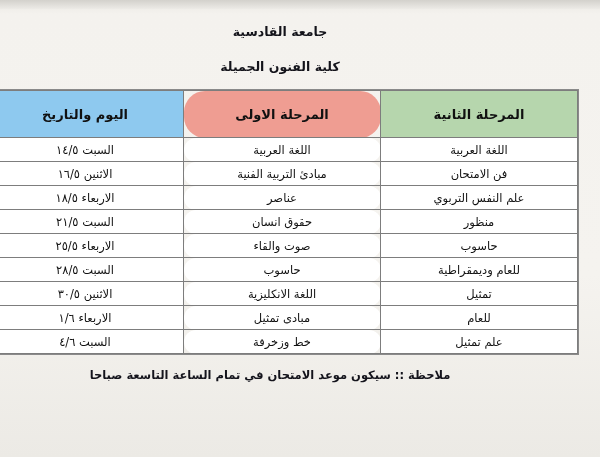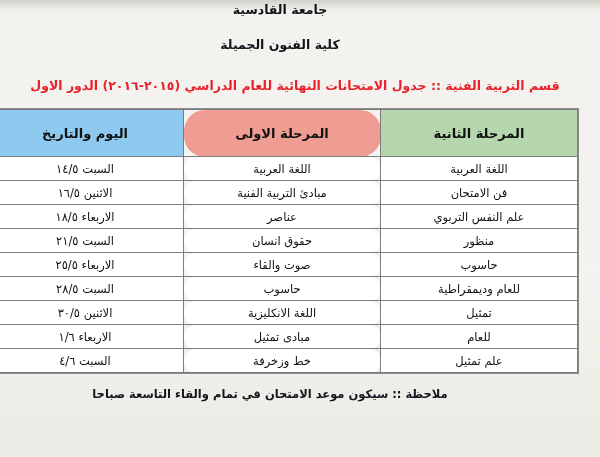--- a/index.html
+++ b/index.html
@@ -34,21 +34,21 @@
     position: relative;
     padding: 0 22px;
   }
   .hdr {
     text-align: center;
     color: #13131a;
     font-size: 12.5px;
     font-weight: bold;
     letter-spacing: .2px;
   }
-  .hdr1 { margin-top: 2px; padding-right: 40px; }
+  .hdr1 { margin-top: 24px; padding-right: 40px; }
   .hdr2 { margin-top: 20px; padding-right: 40px; }
   .title-line {
     margin-top: 26px;
     text-align: center;
     color: #e8212b;
     font-size: 12.5px;
     font-weight: bold;
     white-space: nowrap;
     padding-right: 10px;
   }
@@ -109,21 +109,20 @@
   }
 </style>
 </head>
 <body>
 
 <div class="page">
   <div class="content">
 
     <div class="hdr hdr1">جامعة القادسية</div>
     <div class="hdr hdr2">كلية الفنون الجميلة</div>
-    <div class="title-line">قسم التربية الفنية  ::  جدول الامتحانات النهائية للعام الدراسي (٢٠١٥-٢٠١٦) الدور الاول</div>
 
     <table class="sched">
       <thead>
         <tr>
           <th class="h-stage2">المرحلة الثانية</th>
           <th class="h-stage1">المرحلة الاولى</th>
           <th class="h-date">اليوم والتاريخ</th>
         </tr>
       </thead>
       <tbody>
@@ -168,15 +167,15 @@
           <td class="c-date">الاربعاء ١/٦</td>
         </tr>
         <tr>
           <td class="c-stage2">علم تمثيل</td>
           <td class="c-stage1">خط وزخرفة</td>
           <td class="c-date">السبت ٤/٦</td>
         </tr>
       </tbody>
     </table>
 
-    <div class="note">ملاحظة :: سيكون موعد الامتحان في تمام والقاء التاسعة صباحا</div>
+    <div class="note">ملاحظة :: سيكون موعد الامتحان في تمام الساعة التاسعة صباحا</div>
   </div>
 </div>
 
 </body></html>

